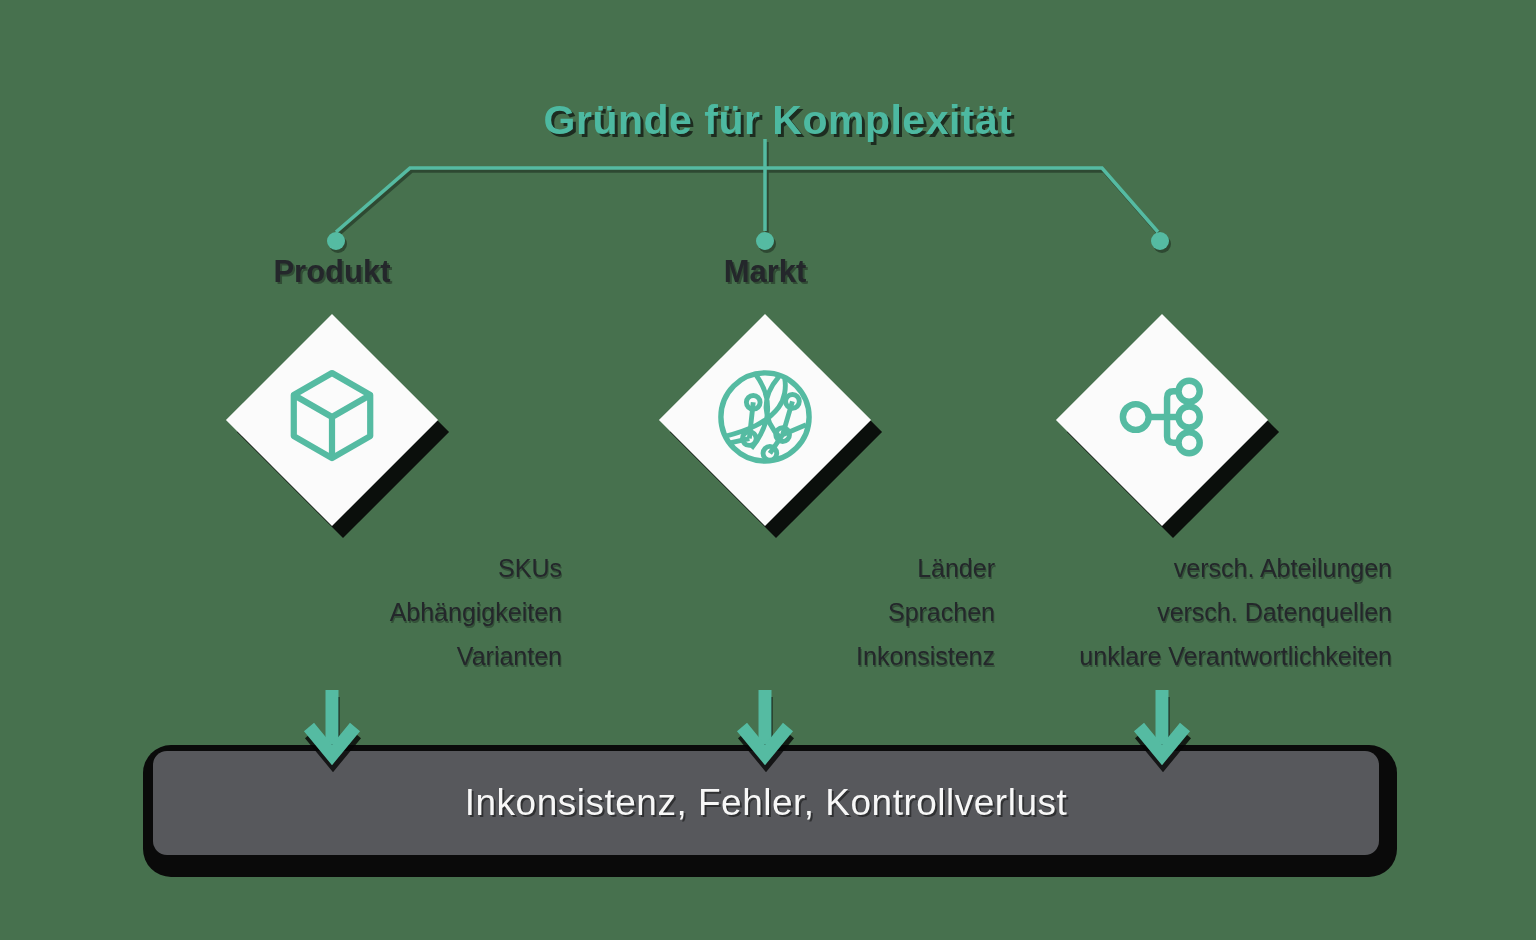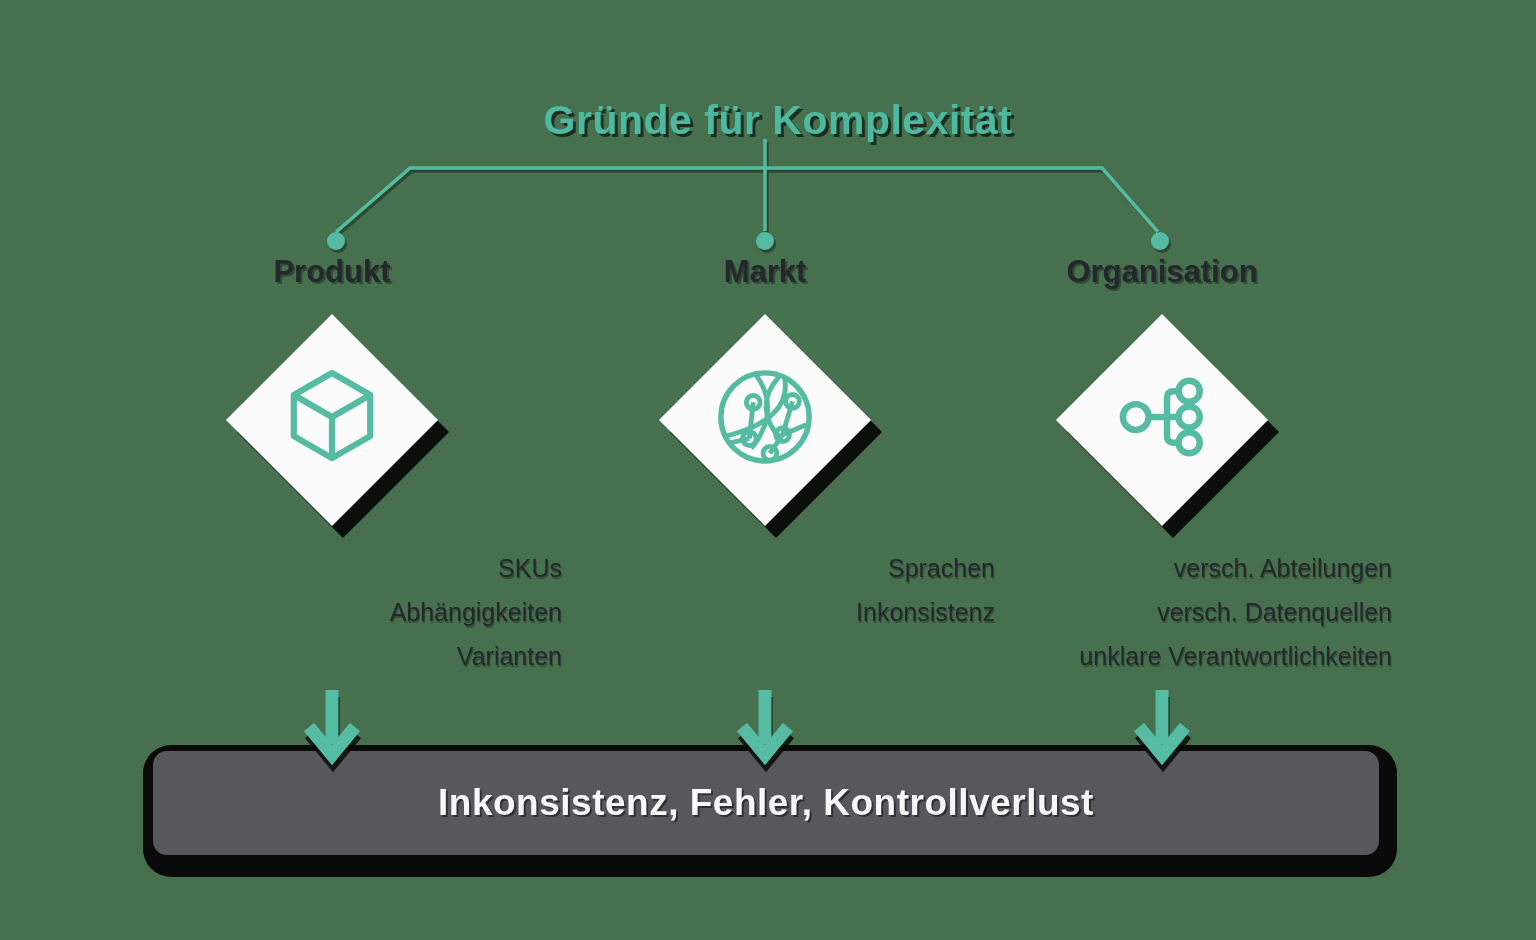--- a/index.html
+++ b/index.html
@@ -95,21 +95,21 @@
     border-radius:14px;
     box-shadow:4px 8px 0 14px var(--shadow);
     z-index:2;
     display:flex;
     align-items:center;
     justify-content:center;
   }
   .result-text{
     color:var(--bar-text);
     font-size:37px;
-    font-weight:700;
+    font-weight:400;
     letter-spacing:0.5px;
     text-shadow:2px 2px 0 rgba(0,0,0,0.45);
     white-space:nowrap;
   }
   svg .stroke{fill:none;stroke:var(--teal);}
 </style>
 </head>
 <body>
 
 <div class="canvas">
@@ -152,31 +152,31 @@
       <circle class="stroke" stroke-width="5.5" cx="50" cy="50" r="45"></circle>
       <path class="stroke" stroke-width="5" d="M40,6 C58,30 57,56 36,82 M64,9 C46,30 47,52 66,72 M8,70 C32,64 52,56 64,40 C70,32 72,20 70,10"></path>
       <path class="stroke" stroke-width="5" d="M78,34 L68,68 M68,68 L55,87 M38,35 L34,72 M34,72 L12,77 M68,68 L92,58"></path>
       <circle class="stroke" stroke-width="5" fill="var(--card)" cx="38" cy="35" r="7"></circle>
       <circle class="stroke" stroke-width="5" fill="var(--card)" cx="78" cy="34" r="7"></circle>
       <circle class="stroke" stroke-width="5" fill="var(--card)" cx="34" cy="72" r="7"></circle>
       <circle class="stroke" stroke-width="5" fill="var(--card)" cx="68" cy="68" r="7"></circle>
       <circle class="stroke" stroke-width="5" fill="var(--card)" cx="55" cy="87" r="7"></circle>
     </svg>
     <div class="col-items">
+      <div>Länder</div>
       <div>Sprachen</div>
       <div>Inkonsistenz</div>
     </div>
     <svg class="arrow" width="62" height="92" viewBox="0 0 62 92">
       <line x1="31" y1="4" x2="31" y2="58" stroke="var(--teal)" stroke-width="13"></line>
       <polyline points="8,41 31,69 54,41" fill="none" stroke="var(--teal)" stroke-width="13" stroke-linejoin="miter"></polyline>
     </svg>
   </div>
 
   <div class="column" style="left:932px">
-    <div class="col-label">Organisation</div>
     <div class="diamond-wrap">
       <div class="diamond"></div>
     </div>
     <svg class="diamond-icon" width="86" height="92" viewBox="0 0 93 100">
       <circle class="stroke" stroke-width="7" cx="18" cy="50" r="14"></circle>
       <path class="stroke" stroke-width="7" d="M32,50 H64"></path>
       <path class="stroke" stroke-width="7" d="M64,22 H59 Q52,22 52,29 V71 Q52,78 59,78 H64"></path>
       <circle class="stroke" stroke-width="7" fill="var(--card)" cx="76" cy="22" r="11.5"></circle>
       <circle class="stroke" stroke-width="7" fill="var(--card)" cx="76" cy="50" r="11.5"></circle>
       <circle class="stroke" stroke-width="7" fill="var(--card)" cx="76" cy="78" r="11.5"></circle>

